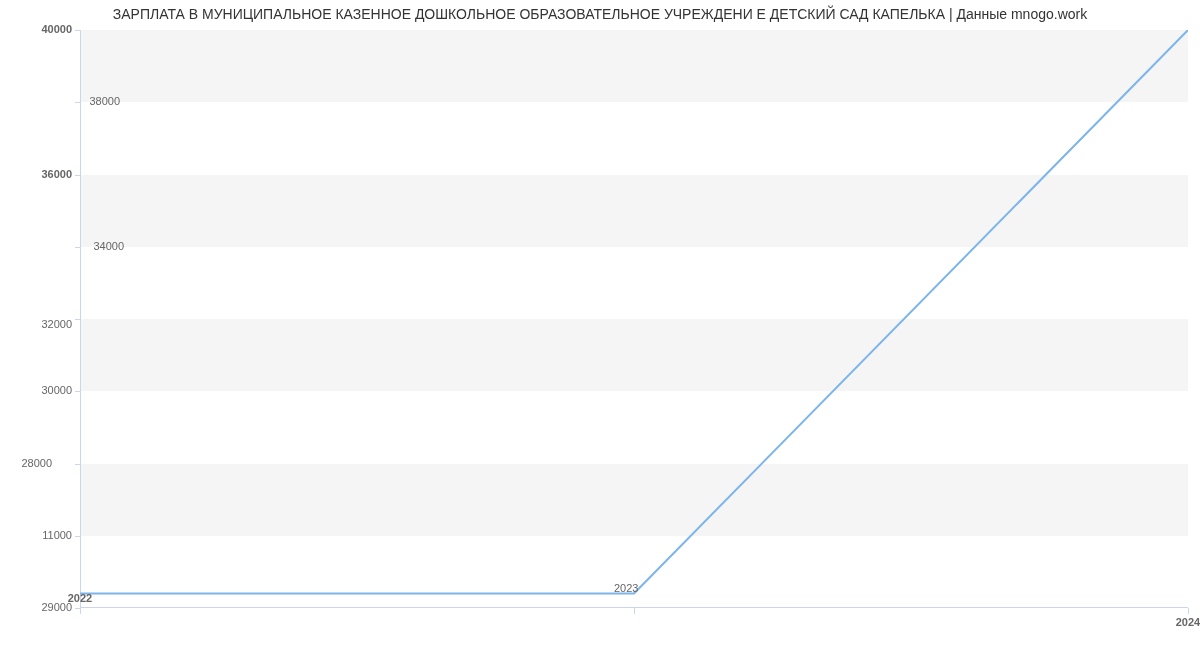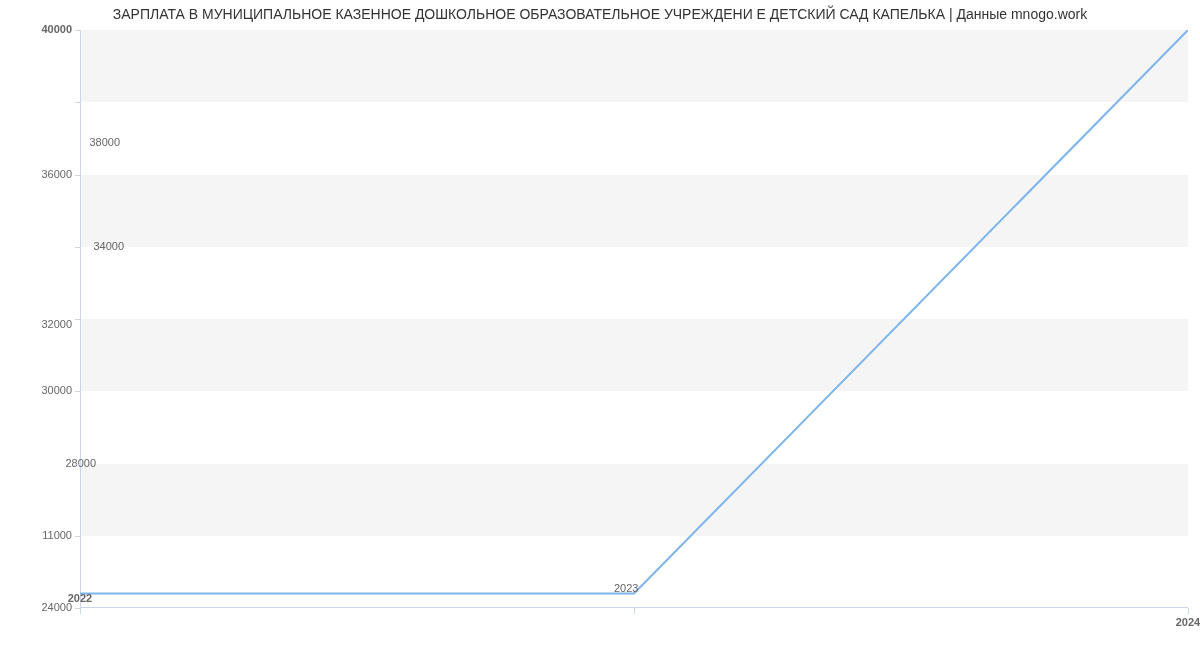--- a/index.html
+++ b/index.html
@@ -83,35 +83,35 @@
         <div class="band" style="top: 0px; height: 72.25px; background: rgb(245, 245, 245);"></div>
       </div>
     <div class="axis-line-left"></div>
     <div class="axis-line-bottom"></div>
     <svg class="line" id="linesvg" width="1108" height="578">
         <path d="M0 563.55 L554 563.55 L1108 0" fill="none" stroke="#7cb5ec" stroke-width="2" stroke-linejoin="round"></path>
       </svg>
   </div>
 
   <div id="y-labels">
-      <div class="y-labels" style="position: absolute; top: 601px; right: 1128px; text-align: right;">24000</div>
+      <div class="y-labels" style="position: absolute; top: 601px; right: 1128px; text-align: right;">29000</div>
       <div style="position: absolute; left: 75px; top: 608px; width: 5px; height: 1px; background: rgb(204, 214, 235);"></div>
       <div class="y-labels" style="position: absolute; top: 528.75px; right: 1128px; text-align: right;">11000</div>
       <div style="position: absolute; left: 75px; top: 535.75px; width: 5px; height: 1px; background: rgb(204, 214, 235);"></div>
-      <div class="y-labels" style="position: absolute; top: 456.5px; right: 1104px; text-align: right;">28000</div>
+      <div class="y-labels" style="position: absolute; top: 456.5px; right: 1148px; text-align: right;">28000</div>
       <div style="position: absolute; left: 75px; top: 463.5px; width: 5px; height: 1px; background: rgb(204, 214, 235);"></div>
       <div class="y-labels" style="position: absolute; top: 384.25px; right: 1128px; text-align: right; margin-left: 36px;">30000</div>
       <div style="position: absolute; left: 75px; top: 391.25px; width: 5px; height: 1px; background: rgb(204, 214, 235);"></div>
       <div class="y-labels" style="position: absolute; top: 318px; right: 1128px; text-align: right;">32000</div>
       <div style="position: absolute; left: 75px; top: 319px; width: 5px; height: 1px; background: rgb(204, 214, 235);"></div>
       <div class="y-labels" style="position: absolute; top: 239.75px; right: 1076px; text-align: right;">34000</div>
       <div style="position: absolute; left: 75px; top: 246.75px; width: 5px; height: 1px; background: rgb(204, 214, 235);"></div>
-      <div class="y-labels" style="position: absolute; top: 167.5px; right: 1128px; ">36000</div>
+      <div class="y-labels" style="position: absolute; top: 167.5px; right: 1128px;  font-weight: bold;">36000</div>
       <div style="position: absolute; left: 75px; top: 174.5px; width: 5px; height: 1px; background: rgb(204, 214, 235);"></div>
-      <div class="y-labels" style="position: absolute; top: 95.25px; right: 1080px; text-align: right; margin-top: 41px;">38000</div>
+      <div class="y-labels" style="position: absolute; top: 95.25px; right: 1080px; text-align: right;">38000</div>
       <div style="position: absolute; left: 75px; top: 102.25px; width: 5px; height: 1px; background: rgb(204, 214, 235);"></div>
       <div class="y-labels" style="position: absolute; top: 23px; right: 1128px; text-align: right; font-weight: bold;">40000</div>
       <div style="position: absolute; left: 75px; top: 30px; width: 5px; height: 1px; background: rgb(204, 214, 235);"></div>
     </div>
   <div id="x-labels">
       <div class="x-labels" style="position: absolute; top: 592px; left: 60px; width: 40px; text-align: center; font-weight: 600;">2022</div>
       <div style="position: absolute; left: 80px; top: 608px; width: 1px; height: 6px; background: rgb(204, 214, 235);"></div>
       <div class="x-labels" style="position: absolute; top: 582px; left: 614px; width: 40px; font-weight: 400;">2023</div>
       <div style="position: absolute; left: 634px; top: 608px; width: 1px; height: 6px; background: rgb(204, 214, 235);"></div>
       <div class="x-labels" style="position: absolute; top: 616px; left: 1168px; width: 40px; text-align: center; font-weight: 600;">2024</div>

